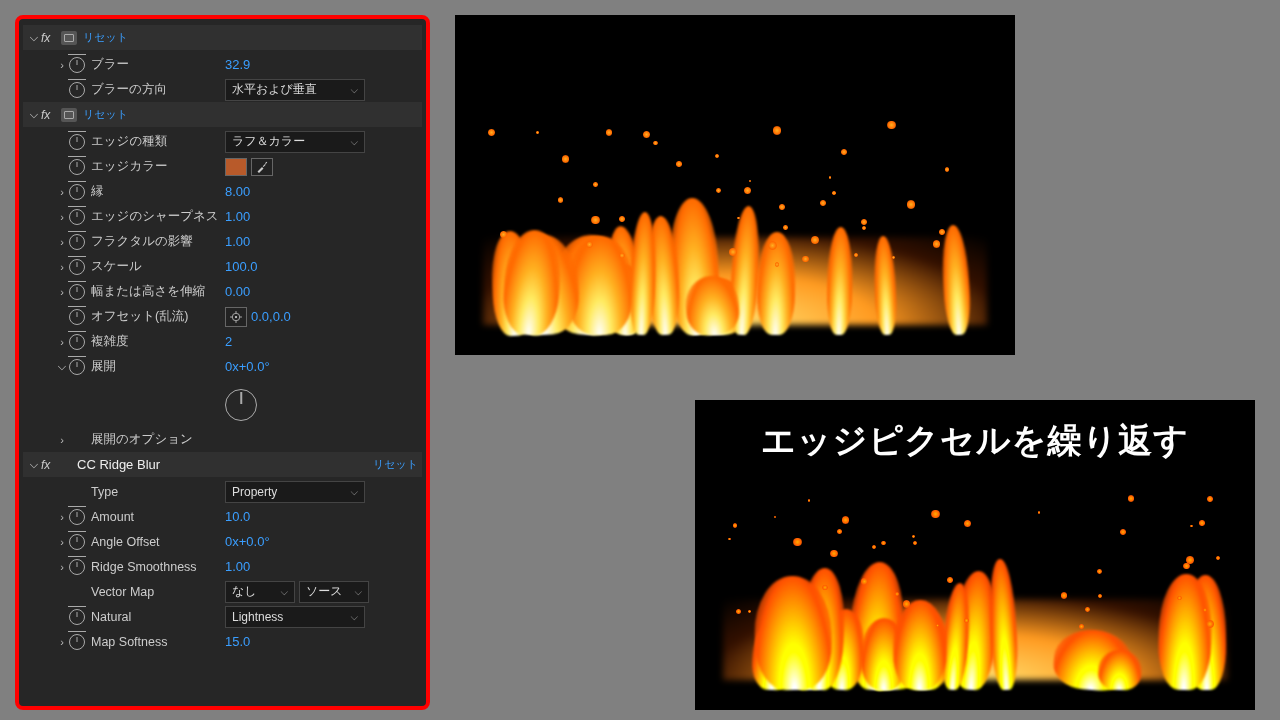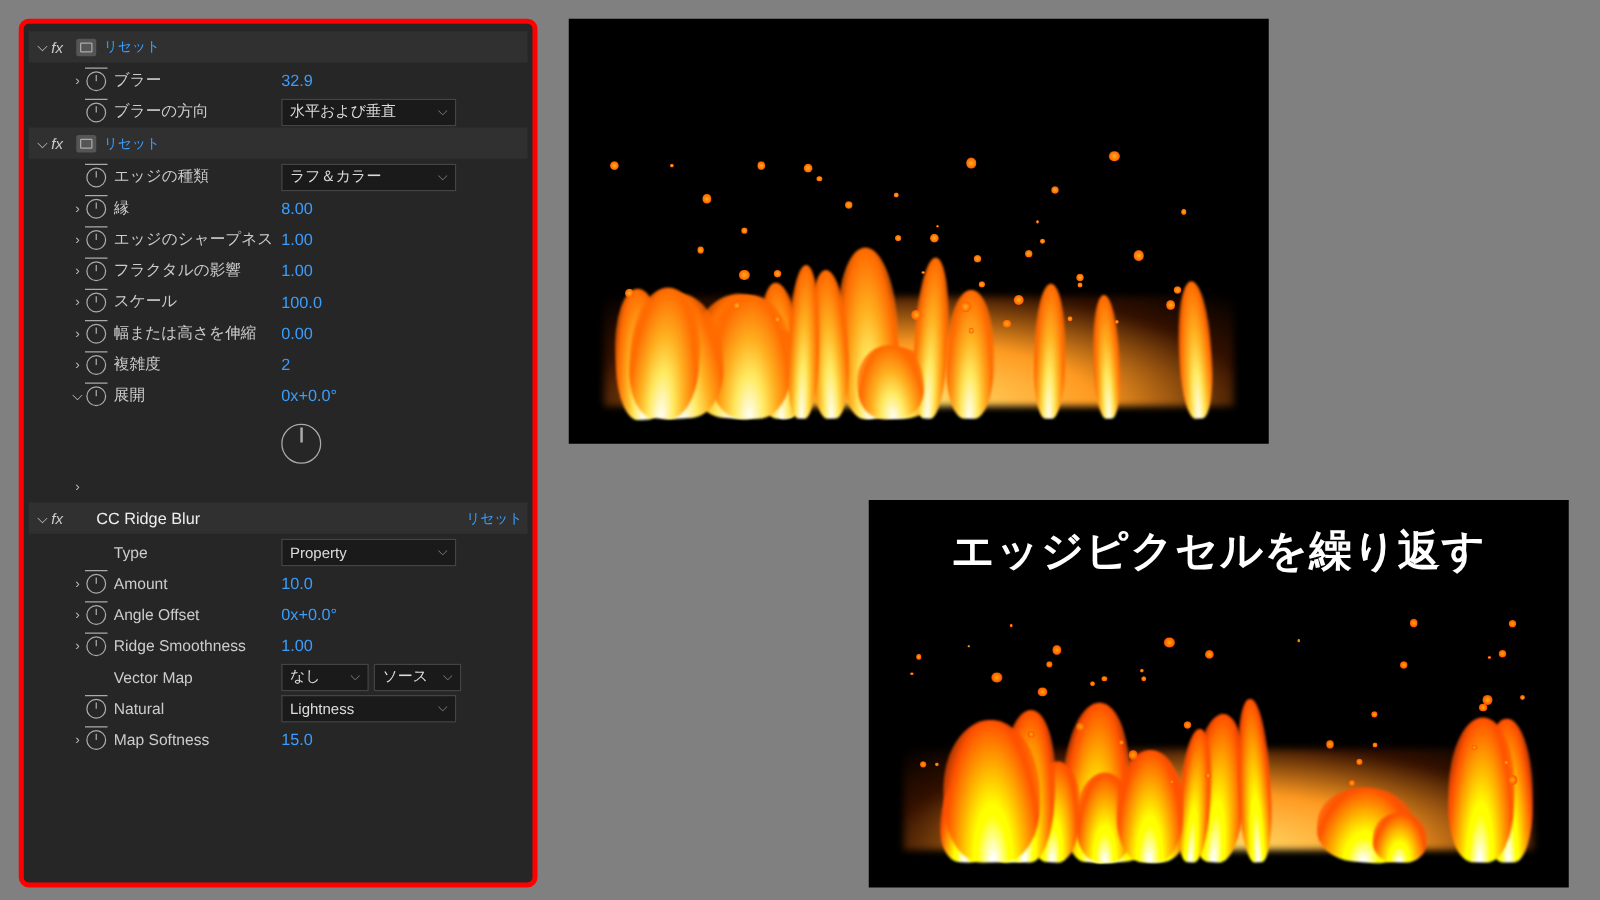--- a/index.html
+++ b/index.html
@@ -143,20 +143,34 @@
     <span class="label">エッジの種類</span>
     <span class="value-col">
       <span class="dropdown">
         <span>ラフ＆カラー</span>
         <span class="dd-caret">⌵</span>
       </span>
     </span>
   </div>
   <div class="row prop-row">
     <span class="indent"></span>
+      <span class="chev"></span>
+    <span class="stopwatch"></span>
+    <span class="label">エッジカラー</span>
+    <span class="value-col">
+      <span class="color-swatch" style="background:#b85a2a"></span>
+      <span class="eyedrop">
+        <svg viewBox="0 0 16 16">
+            <path d="M2 14 L8 8 L10 10 L4 16 Z M9 7 L12 4 L13 5 L10 8 Z M12 3 L14 1 L15 2 L13 4 Z" fill="#ccc"></path>
+          </svg>
+      </span>
+    </span>
+  </div>
+  <div class="row prop-row">
+    <span class="indent"></span>
     <span class="chev">›</span>
     <span class="stopwatch"></span>
     <span class="label">縁</span>
     <span class="value-col">
         <span class="link-val">8.00</span>
       </span>
   </div>
   <div class="row prop-row">
     <span class="indent"></span>
     <span class="chev">›</span>
@@ -185,20 +199,36 @@
       </span>
   </div>
   <div class="row prop-row">
     <span class="indent"></span>
     <span class="chev">›</span>
     <span class="stopwatch"></span>
     <span class="label">幅または高さを伸縮</span>
     <span class="value-col">
         <span class="link-val">0.00</span>
       </span>
+  </div>
+  <div class="row prop-row">
+    <span class="indent"></span>
+      <span class="chev"></span>
+    <span class="stopwatch"></span>
+    <span class="label">オフセット(乱流)</span>
+    <span class="value-col">
+      <span class="target-btn">
+        <svg viewBox="0 0 16 16">
+            <circle cx="8" cy="8" r="5" fill="none" stroke="#ccc"></circle>
+            <circle cx="8" cy="8" r="1.5" fill="#ccc"></circle>
+            <path d="M8 0v3M8 13v3M0 8h3M13 8h3" stroke="#ccc"></path>
+          </svg>
+      </span>
+      <span class="link-val">0.0,0.0</span>
+    </span>
   </div>
   <div class="row prop-row">
     <span class="indent"></span>
     <span class="chev">›</span>
     <span class="stopwatch"></span>
     <span class="label">複雑度</span>
     <span class="value-col">
         <span class="link-val">2</span>
       </span>
   </div>
@@ -217,20 +247,21 @@
     <span style="width:16px;margin-right:6px;"></span>
     <span class="label"></span>
     <span class="value-col">
         <span class="dial"></span>
       </span>
   </div>
   <div class="row prop-row">
     <span class="indent"></span>
     <span class="chev">›</span>
     <span style="width:16px;margin-right:6px;"></span>
+    <span class="label" style="flex:1">展開のオプション</span>
   </div>
 
   <div class="row effect-header">
     <span class="chev">⌵</span>
     <span class="fx">fx</span>
     <span style="width:16px"></span>
     <span class="eff-name">CC Ridge Blur</span>
     <span class="reset">リセット</span>
   </div>
   <div class="row prop-row">

